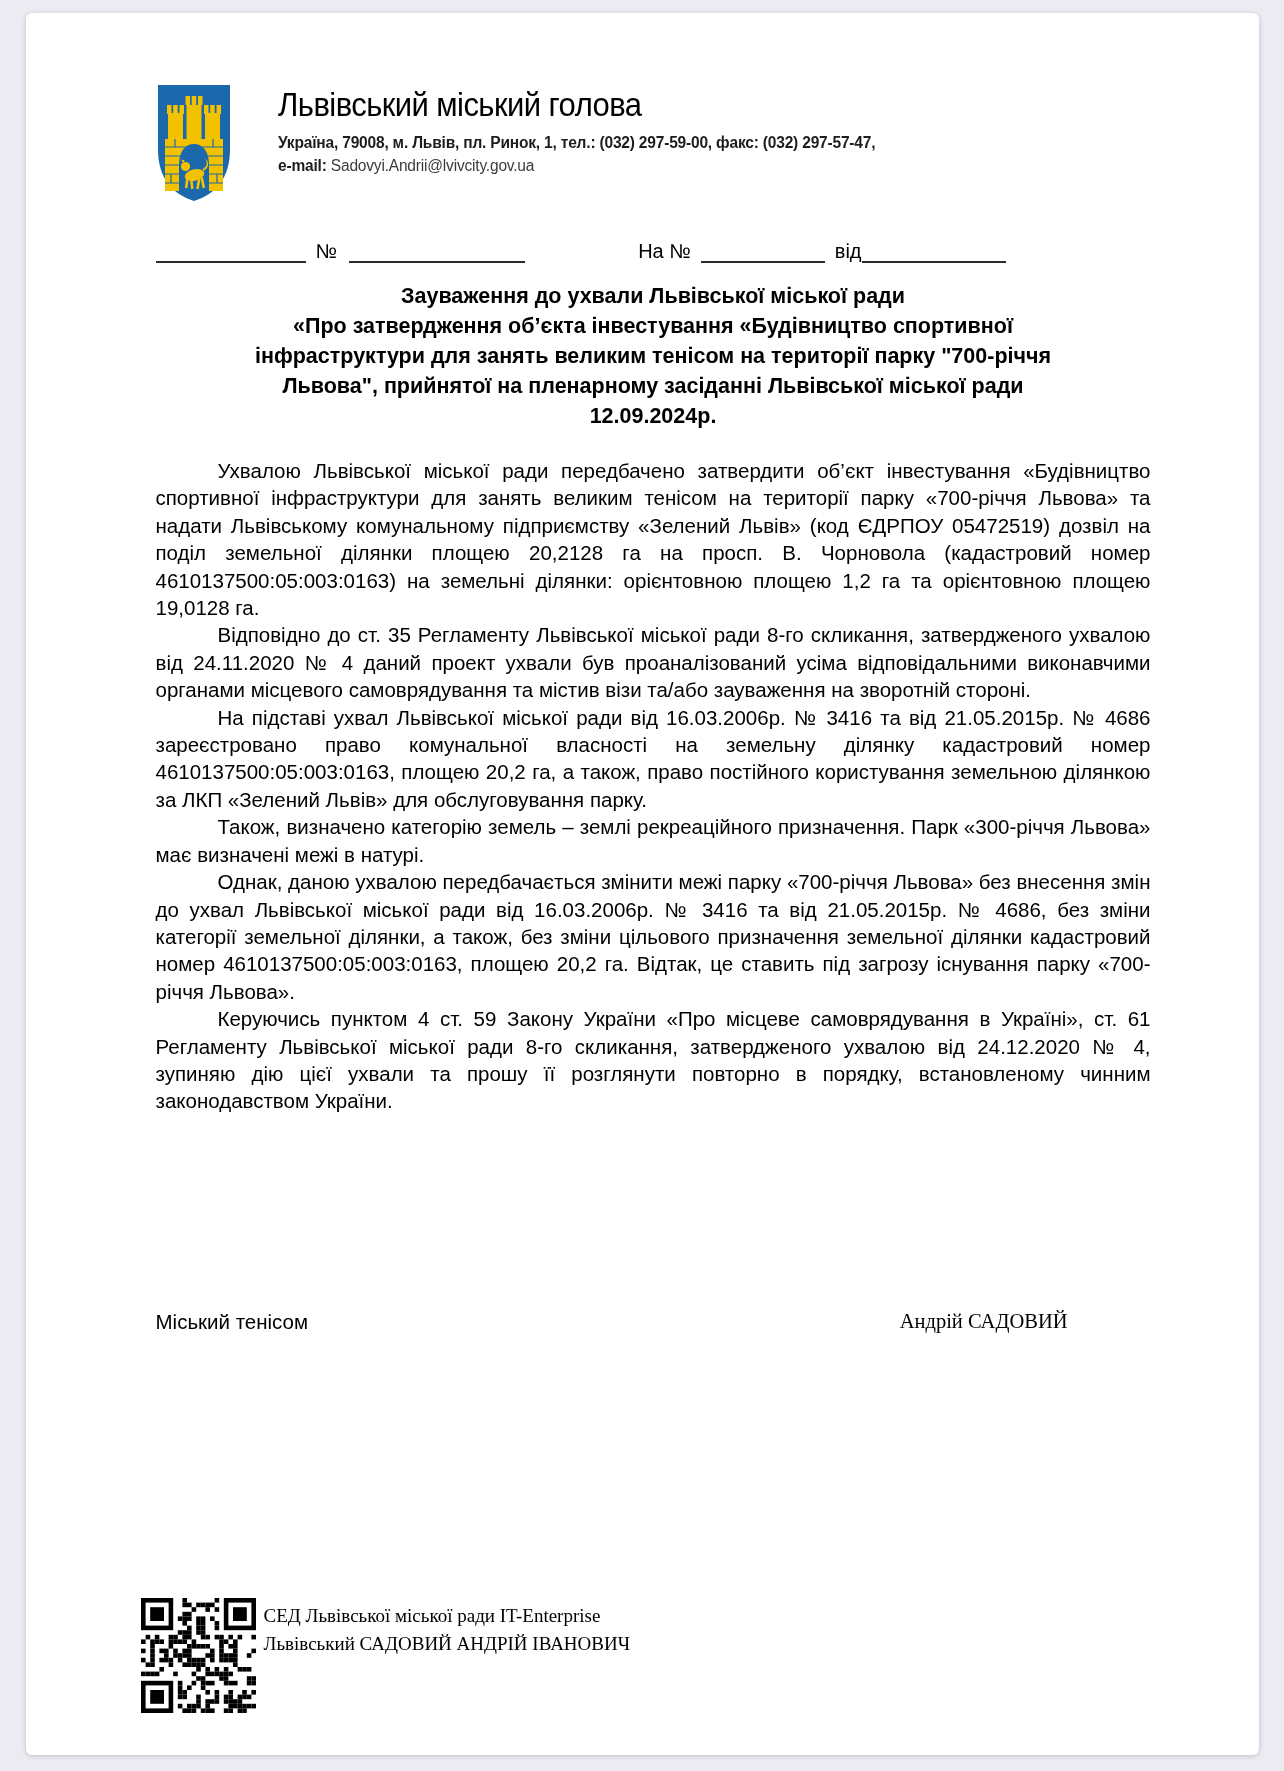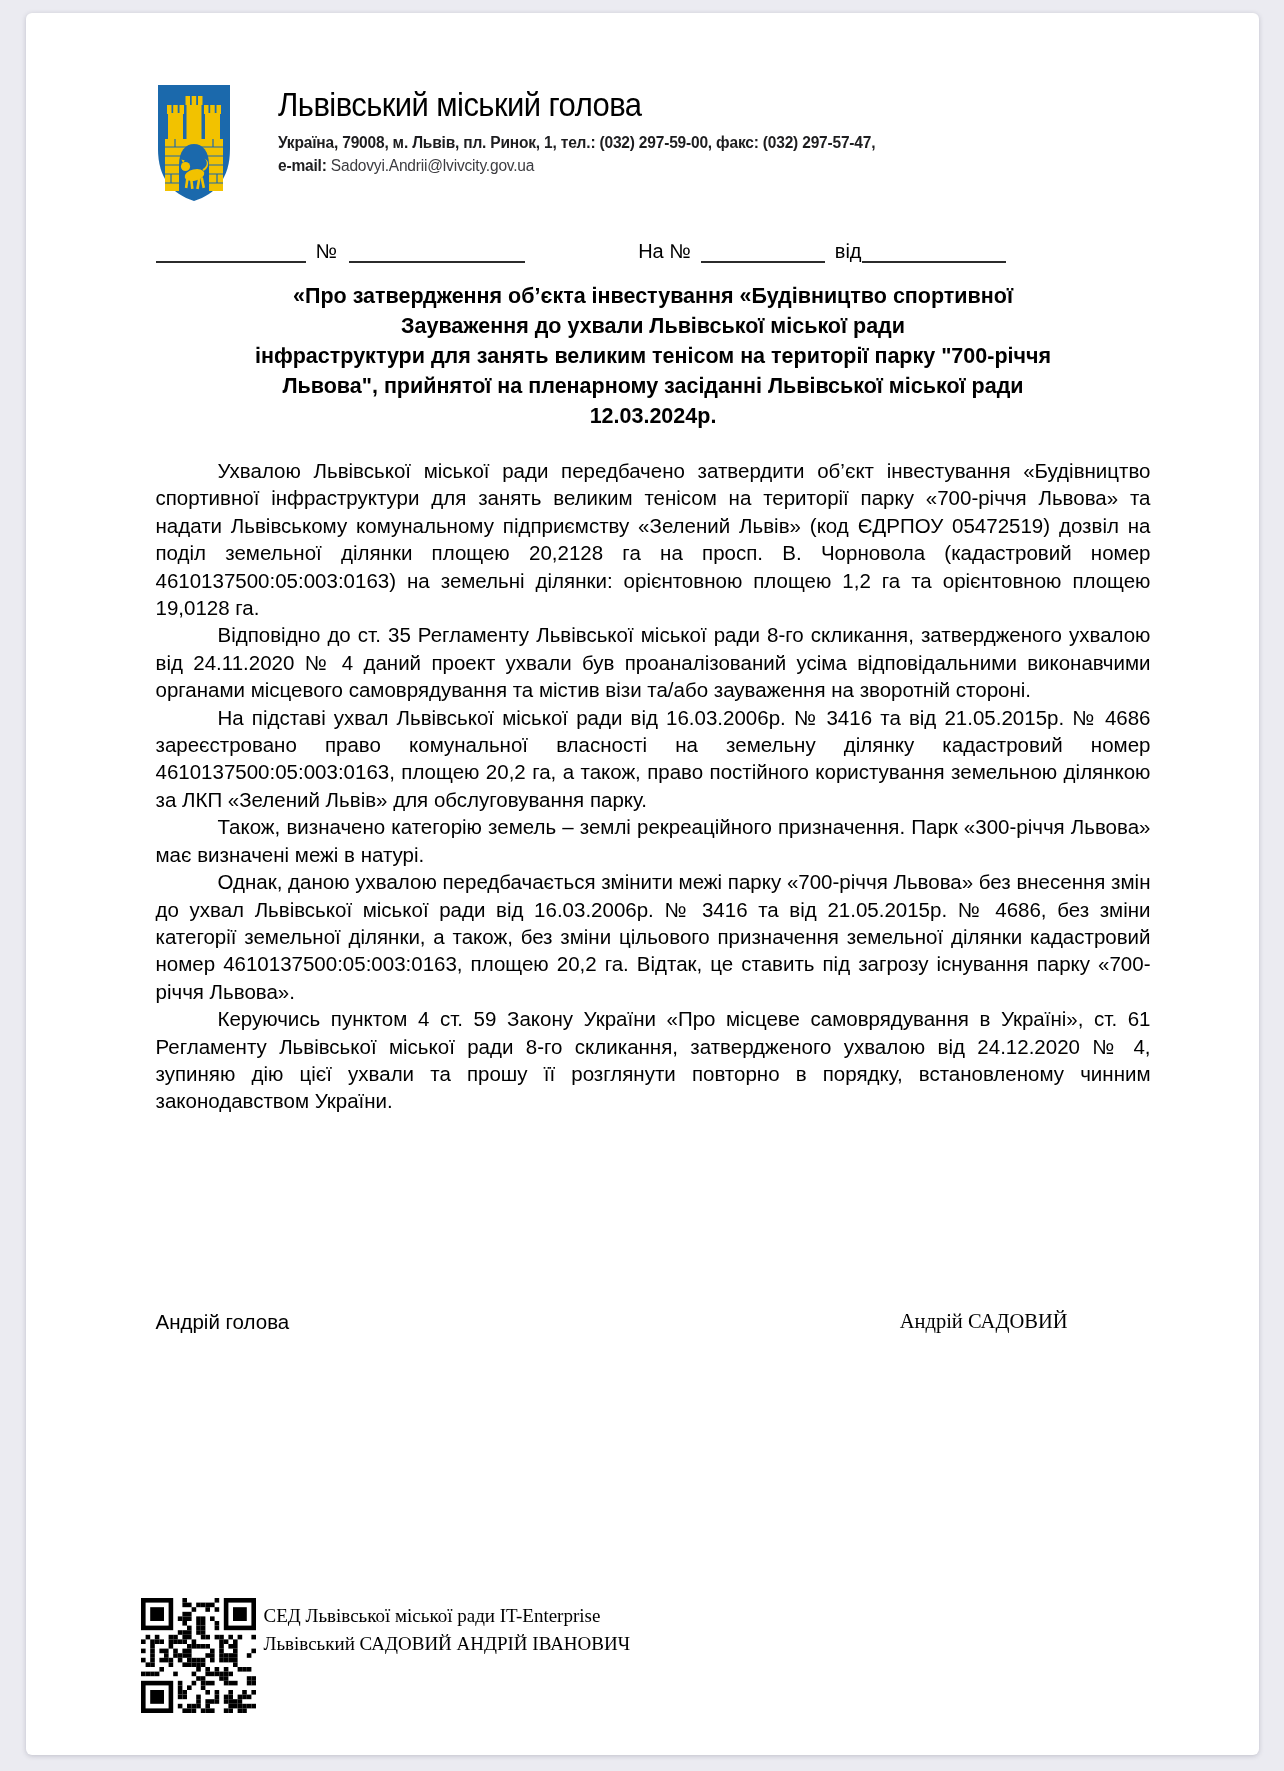--- a/index.html
+++ b/index.html
@@ -174,38 +174,38 @@
     <span class="ref-label">№</span>
     <span class="blank b2"></span>
     <span class="ref-spacer"></span>
     <span class="ref-label" style="margin-left:0">На №</span>
     <span class="blank b3"></span>
     <span class="ref-label">від</span>
     <span class="blank b4"></span>
   </div>
 
   <div class="doc-title">
+    <div>Зауваження до ухвали Львівської міської ради</div>
     <div>«Про затвердження об’єкта інвестування «Будівництво спортивної</div>
-    <div>Зауваження до ухвали Львівської міської ради</div>
     <div>інфраструктури для занять великим тенісом на території парку "700-річчя</div>
     <div>Львова", прийнятої на пленарному засіданні Львівської міської ради</div>
-    <div>12.03.2024р.</div>
+    <div>12.09.2024р.</div>
   </div>
 
   <div class="doc-body">
     <p>Ухвалою Львівської міської ради передбачено затвердити об’єкт інвестування «Будівництво спортивної інфраструктури для занять великим тенісом на території парку «700-річчя Львова» та надати Львівському комунальному підприємству «Зелений Львів» (код ЄДРПОУ 05472519) дозвіл на поділ земельної ділянки площею 20,2128 га на просп. В. Чорновола (кадастровий номер 4610137500:05:003:0163) на земельні ділянки: орієнтовною площею 1,2 га та орієнтовною площею 19,0128 га.</p>
     <p>Відповідно до ст. 35 Регламенту Львівської міської ради 8-го скликання, затвердженого ухвалою від 24.11.2020 № 4 даний проект ухвали був проаналізований усіма відповідальними виконавчими органами місцевого самоврядування та містив візи та/або зауваження на зворотній стороні.</p>
     <p>На підставі ухвал Львівської міської ради від 16.03.2006р. № 3416 та від 21.05.2015р. № 4686 зареєстровано право комунальної власності на земельну ділянку кадастровий номер 4610137500:05:003:0163, площею 20,2 га, а також, право постійного користування земельною ділянкою за ЛКП «Зелений Львів» для обслуговування парку.</p>
     <p>Також, визначено категорію земель – землі рекреаційного призначення. Парк «300-річчя Львова» має визначені межі в натурі.</p>
     <p>Однак, даною ухвалою передбачається змінити межі парку «700-річчя Львова» без внесення змін до ухвал Львівської міської ради від 16.03.2006р. № 3416 та від 21.05.2015р. № 4686, без зміни категорії земельної ділянки, а також, без зміни цільового призначення земельної ділянки кадастровий номер 4610137500:05:003:0163, площею 20,2 га. Відтак, це ставить під загрозу існування парку «700-річчя Львова».</p>
     <p>Керуючись пунктом 4 ст. 59 Закону України «Про місцеве самоврядування в Україні», ст. 61 Регламенту Львівської міської ради 8-го скликання, затвердженого ухвалою від 24.12.2020 № 4, зупиняю дію цієї ухвали та прошу її розглянути повторно в порядку, встановленому чинним законодавством України.</p>
   </div>
 
   <div class="signature-row">
-    <span class="signature-position">Андрій голова</span>
+    <span class="signature-position">Міський тенісом</span>
     <span class="signature-name">Андрій САДОВИЙ</span>
   </div>
 
   <div class="footer">
     <div class="qr"><svg xmlns="http://www.w3.org/2000/svg" width="115" height="115" viewBox="0 0 115 115" fill="#000">
           <rect x="41.4" y="0.0" width="4.6" height="4.6"></rect>
           <rect x="73.6" y="0.0" width="4.6" height="4.6"></rect>
           <rect x="41.4" y="4.6" width="4.6" height="4.6"></rect>
           <rect x="46.0" y="4.6" width="4.6" height="4.6"></rect>
           <rect x="55.2" y="4.6" width="4.6" height="4.6"></rect>

